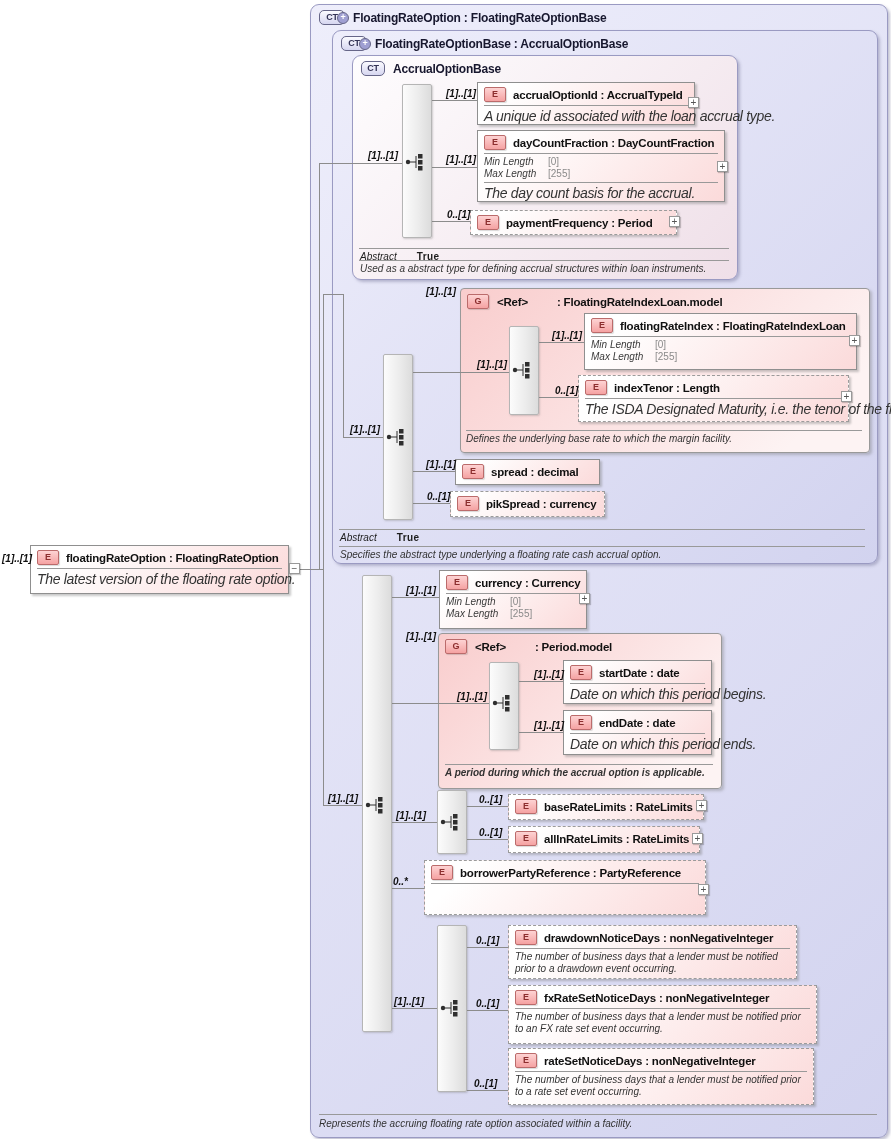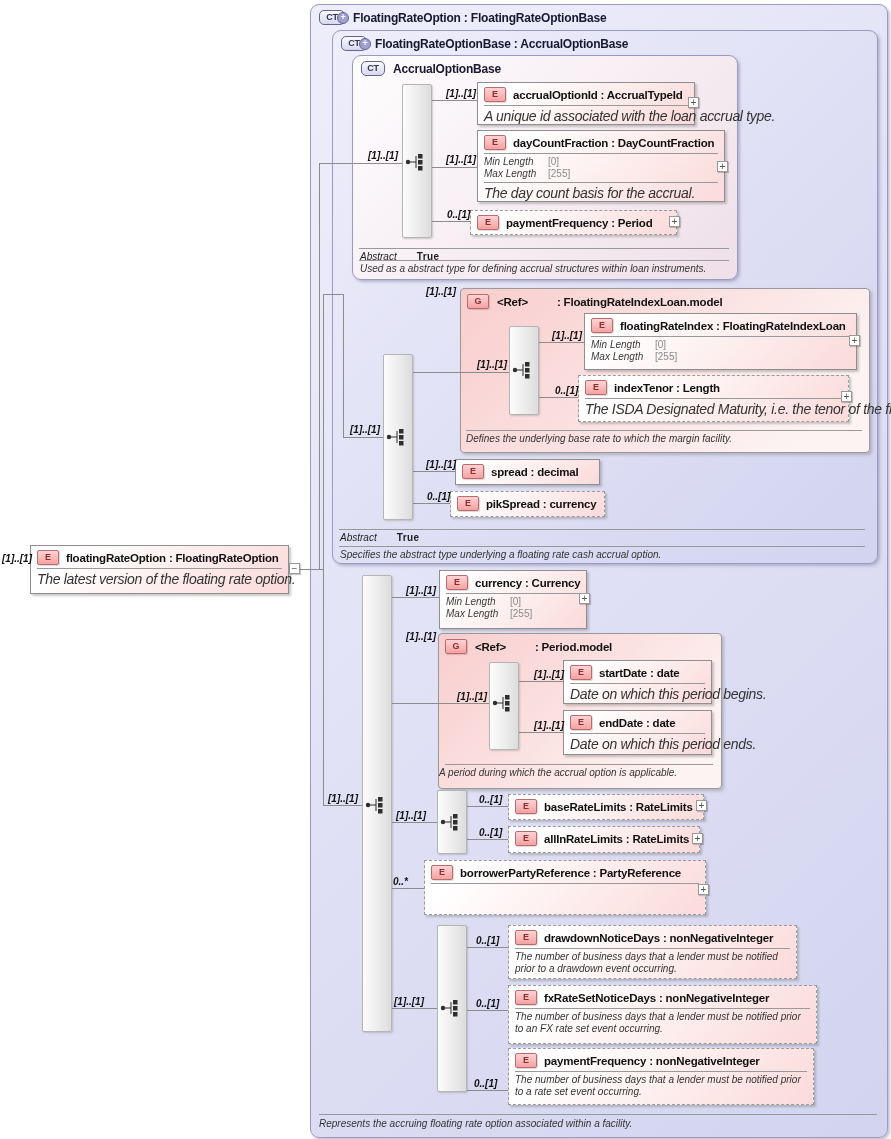--- a/index.html
+++ b/index.html
@@ -118,21 +118,21 @@
     <div class="footer-ann" style="left:5px;top:144px;">Defines the underlying base rate to which the margin facility.</div>
   </div>
 
   <div class="group-box" style="left:438px;top:633px;width:282px;height:154px;">
     <div class="group-head">
       <span class="e-icon">G</span>
       <span class="g-name">&lt;Ref&gt;</span>
       <span>: Period.model</span>
     </div>
     <div class="gsep" style="left:6px;top:130px;width:268px;"></div>
-    <div class="footer-ann" style="left:0;top:133px;">A period during which the accrual option is applicable.</div>
+    <div class="footer-ann" style="left:6px;top:133px;font-weight:bold;">A period during which the accrual option is applicable.</div>
   </div>
 
   <div class="hline" style="left:287px;top:569px;width:36px;"></div>
   <div class="vline" style="left:319px;top:163px;height:406px;"></div>
   <div class="vline" style="left:323px;top:294px;height:511px;"></div>
   <div class="hline" style="left:323px;top:294px;width:20px;"></div>
   <div class="vline" style="left:343px;top:294px;height:143px;"></div>
   <div class="hline" style="left:343px;top:437px;width:40px;"></div>
   <div class="hline" style="left:319px;top:163px;width:83px;"></div>
   <div class="hline" style="left:323px;top:805px;width:39px;"></div>
@@ -385,21 +385,21 @@
       <span class="e-icon">E</span>
       <span>fxRateSetNoticeDays : nonNegativeInteger</span>
     </div>
     <div class="sep"></div>
     <div class="ann">The number of business days that a lender must be notified prior to an FX rate set event occurring.</div>
   </div>
 
   <div class="elem optional" style="left:508px;top:1048px;width:304px;height:55px;">
     <div class="title-row">
       <span class="e-icon">E</span>
-      <span>paymentFrequency : nonNegativeInteger</span>
+      <span>rateSetNoticeDays : nonNegativeInteger</span>
     </div>
     <div class="sep"></div>
     <div class="ann">The number of business days that a lender must be notified prior to a rate set event occurring.</div>
   </div>
 
   <div class="card" style="left:2px;top:553px;">[1]..[1]</div>
   <div class="card" style="left:368px;top:150px;">[1]..[1]</div>
   <div class="card" style="left:446px;top:88px;">[1]..[1]</div>
   <div class="card" style="left:446px;top:154px;">[1]..[1]</div>
   <div class="card" style="left:447px;top:209px;">0..[1]</div>

